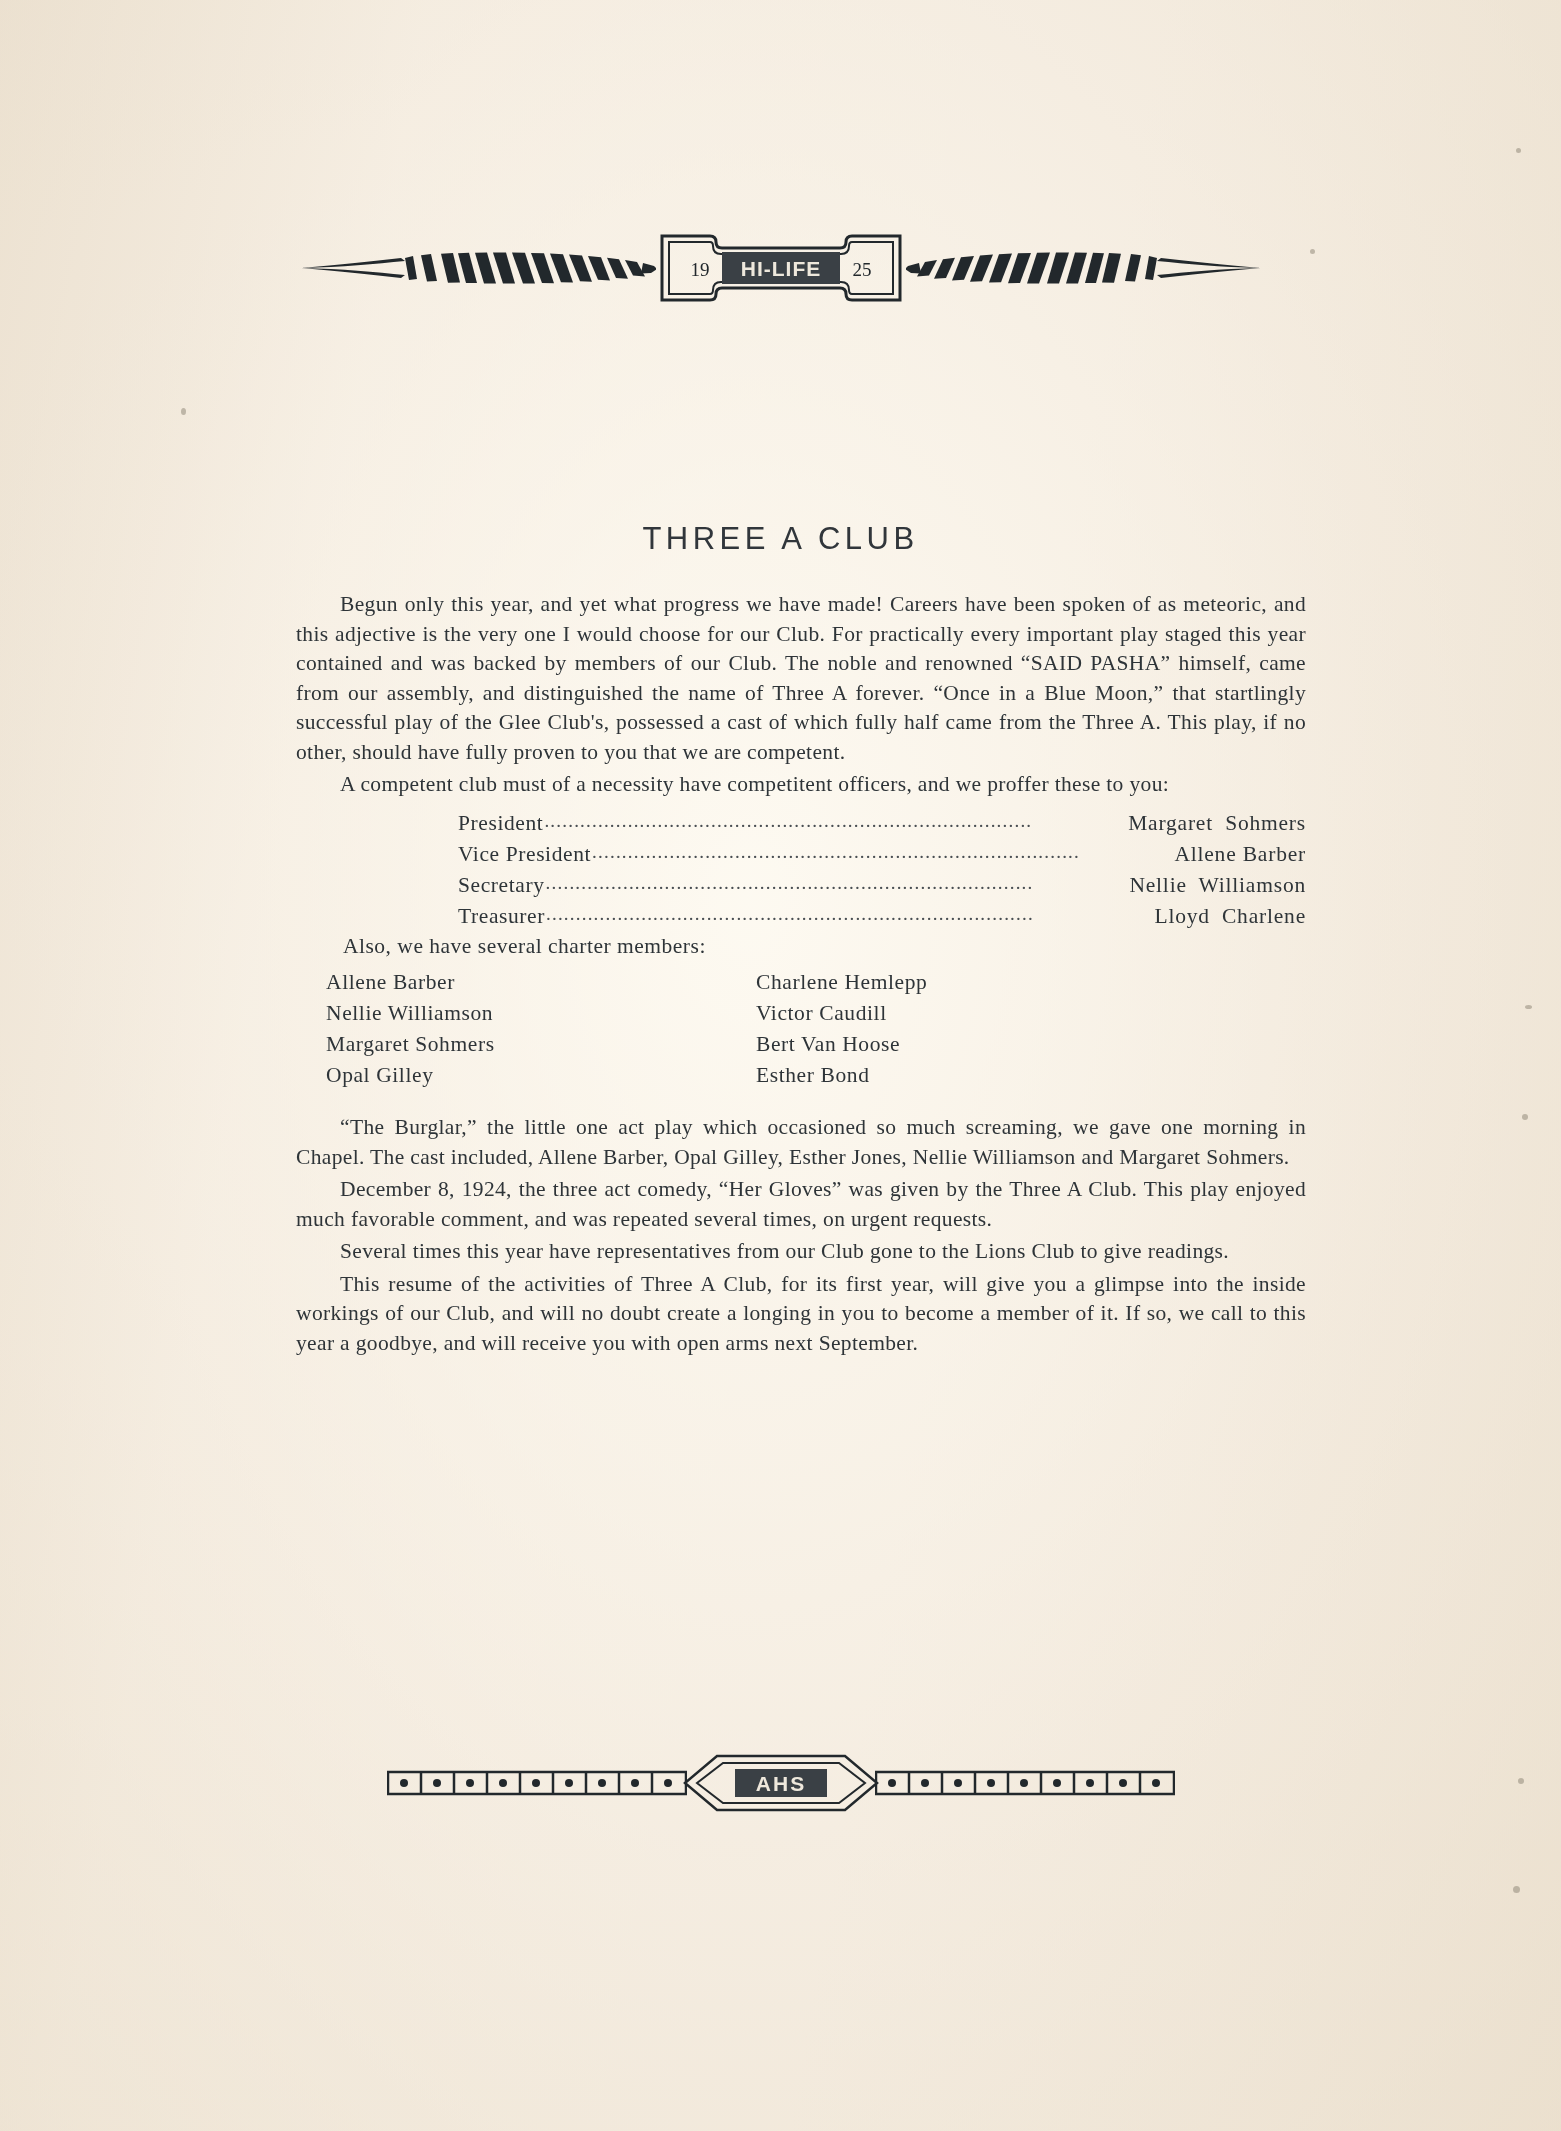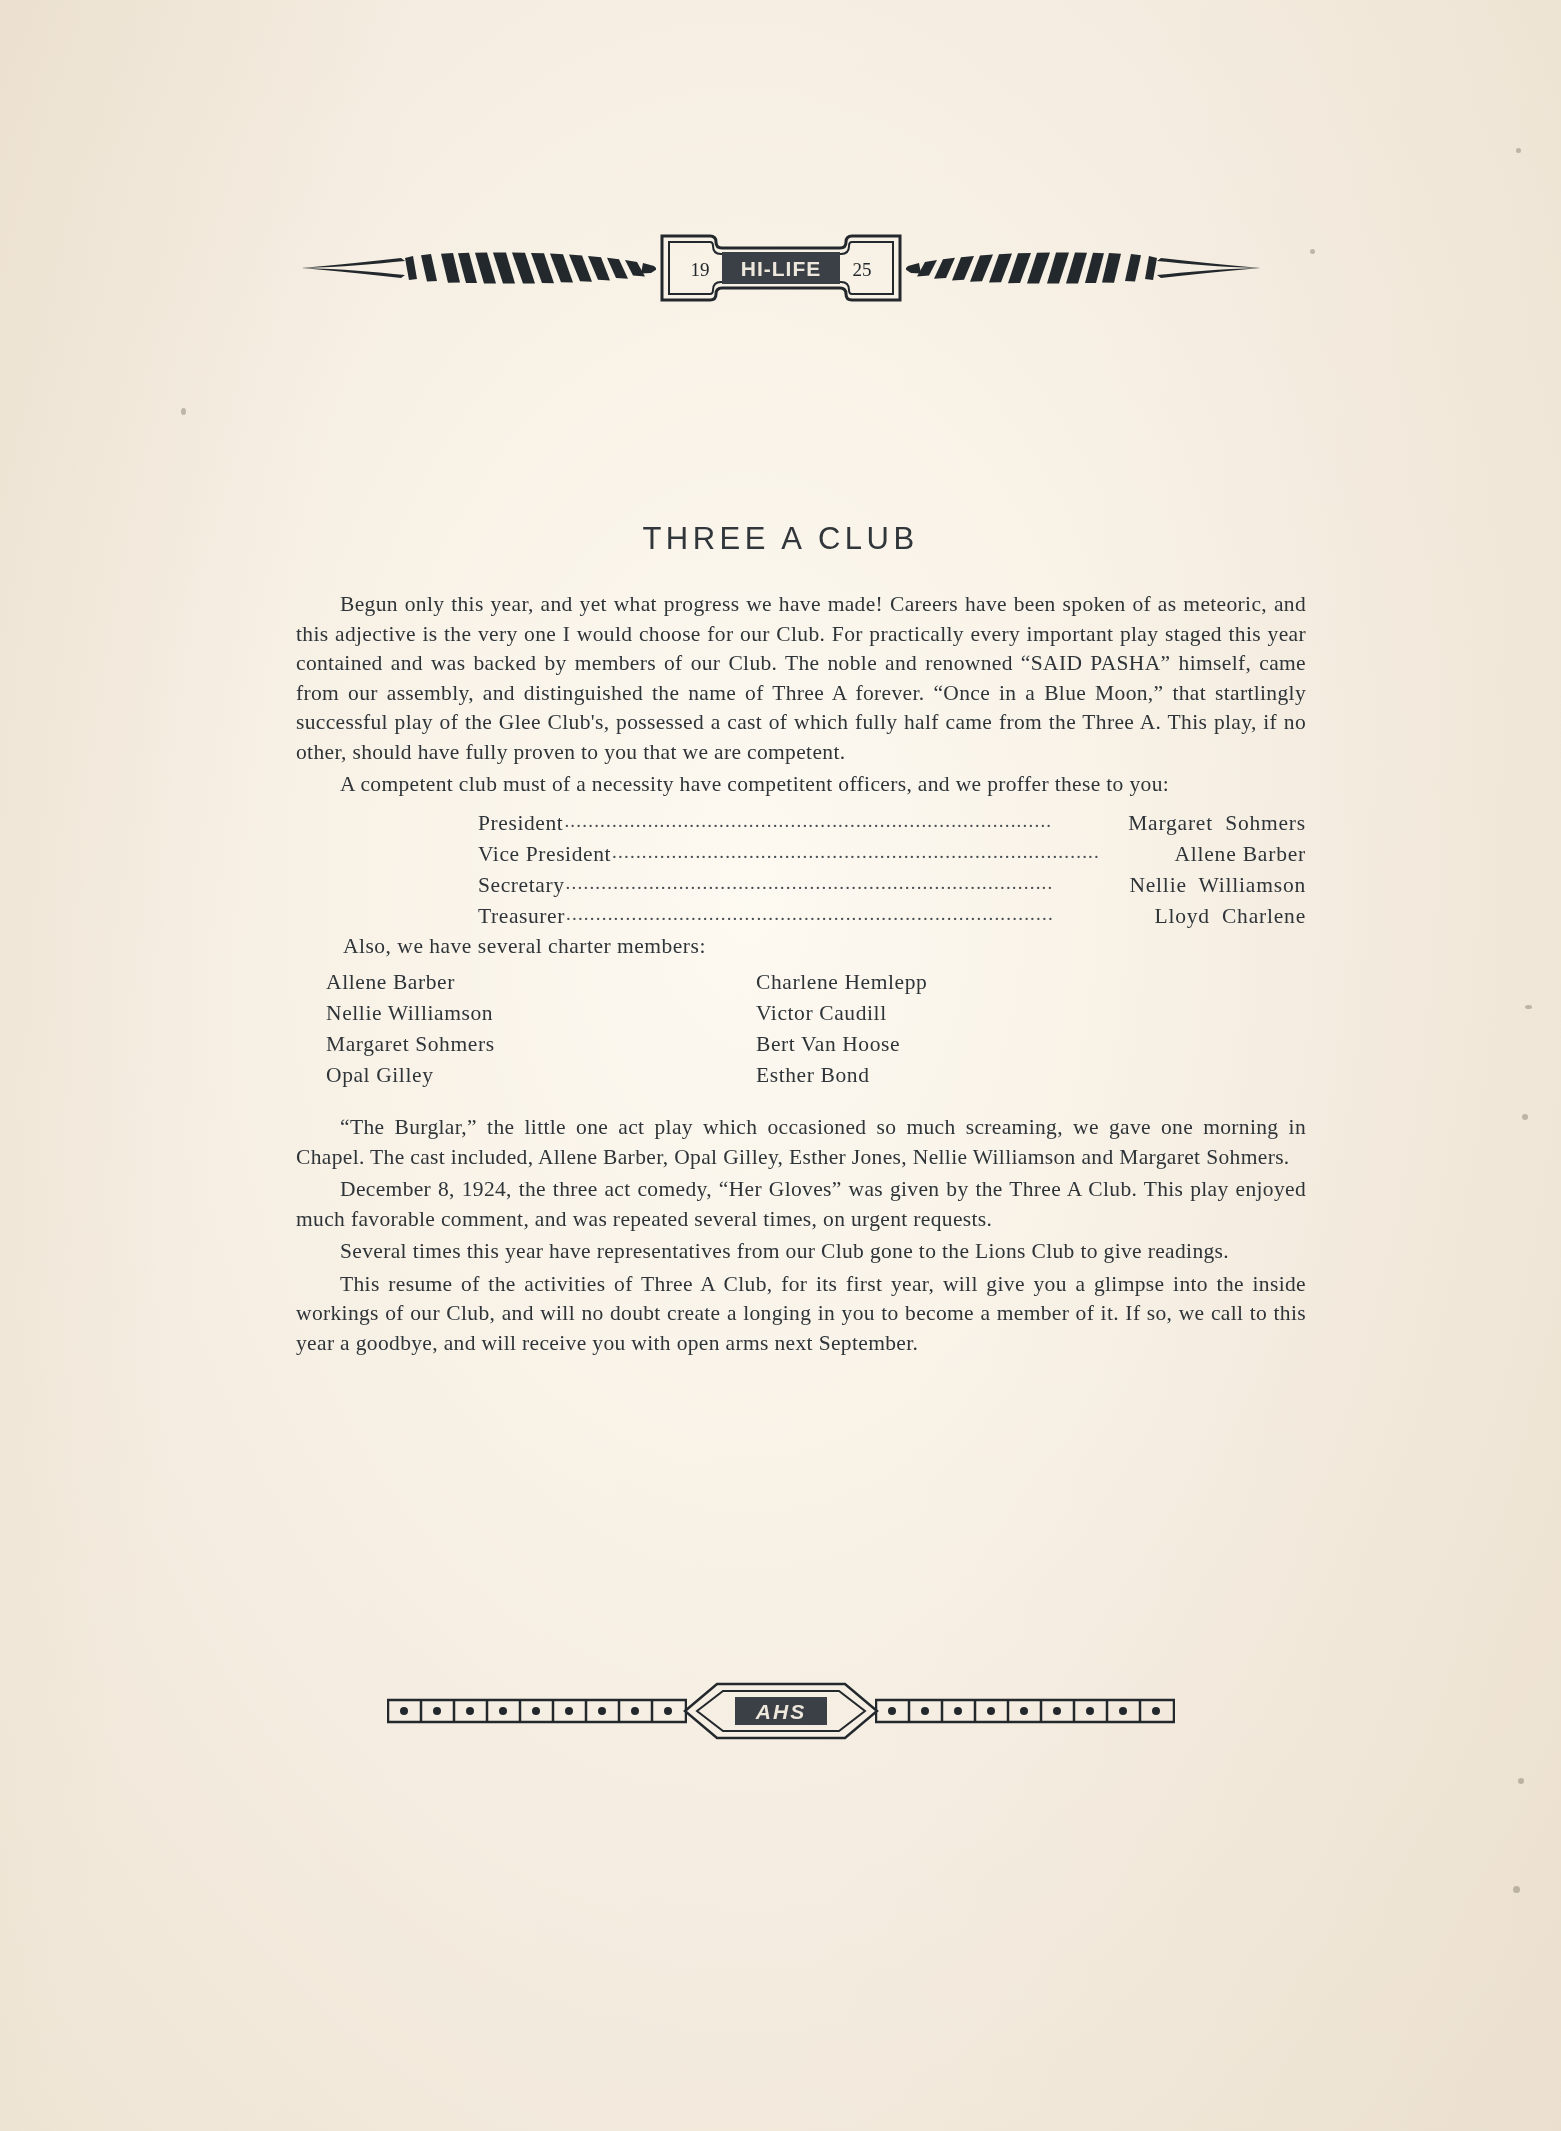--- a/index.html
+++ b/index.html
@@ -91,21 +91,20 @@
     margin: 8px 0 0 0;
     padding: 0 0 0 162px;
     list-style: none;
   }
   .officer-row {
     display: flex;
     align-items: baseline;
     white-space: nowrap;
     line-height: 31px;
     letter-spacing: 0.6px;
-    margin-left: 20px;
   }
   .officer-role { flex: 0 0 auto; }
   .officer-dots {
     flex: 1 1 auto;
     overflow: hidden;
     margin: 0 2px 0 1px;
     position: relative;
     top: -3px;
     font-size: 19px;
     letter-spacing: 1.2px;
@@ -132,27 +131,26 @@
   .charter-col {
     line-height: 31px;
     letter-spacing: 0.6px;
   }
   .charter-col.left { width: 430px; }
   .charter-col.right { width: 430px; }
 
   
   .footer-orn {
     position: absolute;
-    top: 1680px;
+    top: 1752px;
     left: 0;
     width: 100%;
     display: flex;
     align-items: center;
     justify-content: center;
-    font-style: italic;
   }
   .chain {
     height: 40px;
   }
   .ahs-badge {
     width: 196px;
     height: 62px;
     margin: 0 -4px;
     position: relative;
     z-index: 2;

